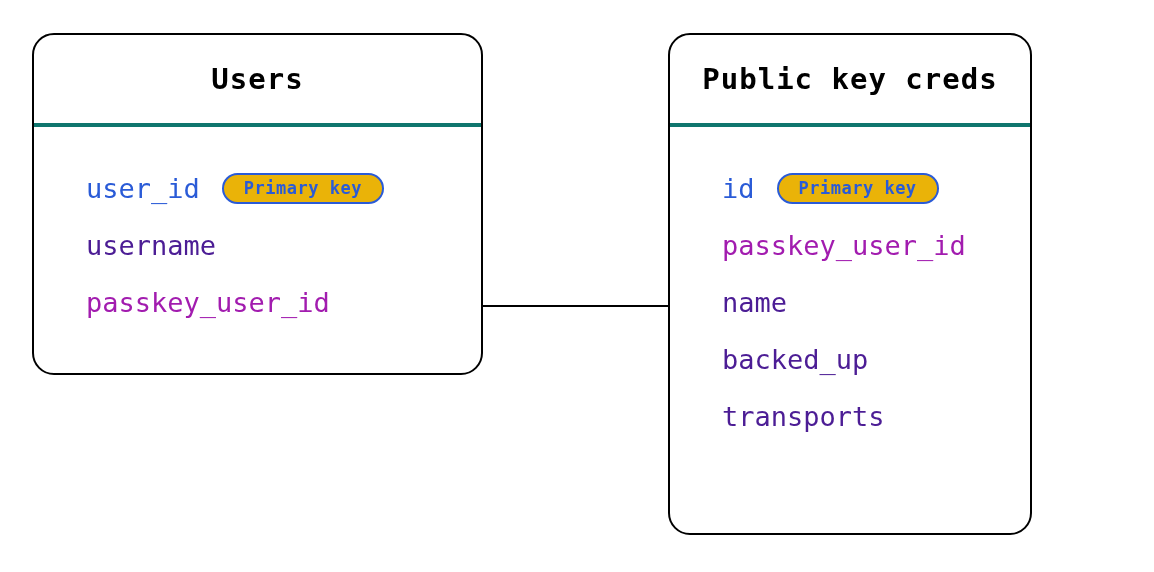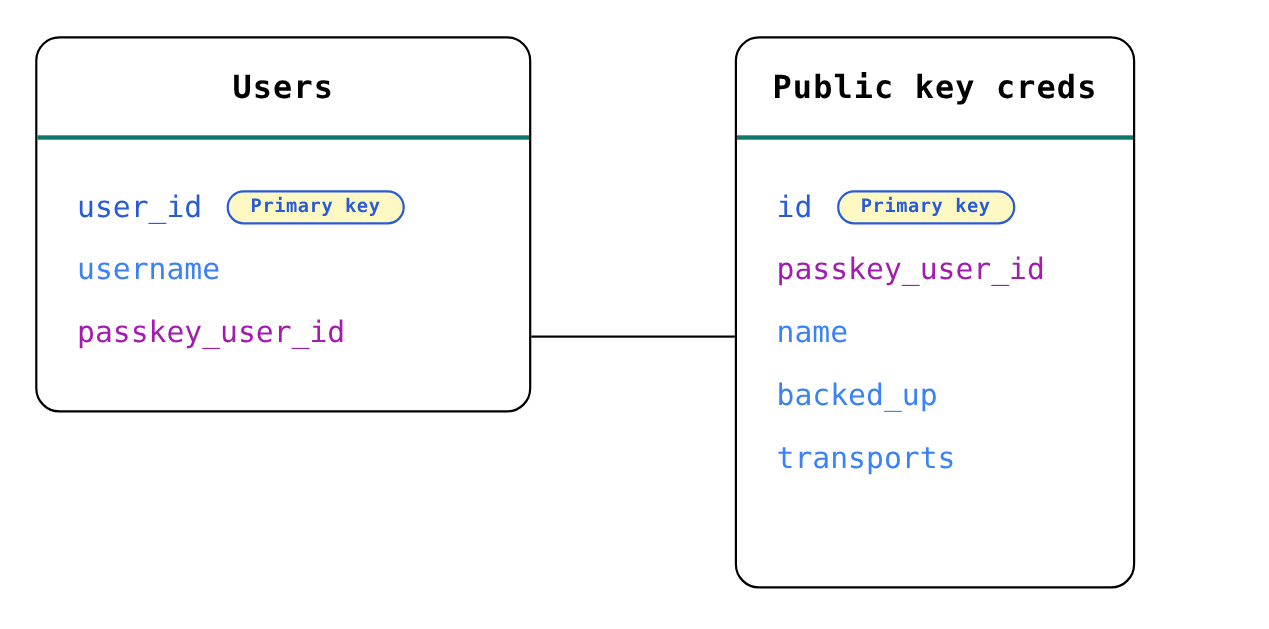--- a/index.html
+++ b/index.html
@@ -40,55 +40,55 @@
     font-weight: bold;
     font-size: 29px;
     letter-spacing: 1px;
     color: #000000;
     white-space: nowrap;
   }
 
   .entity-body {
     position: relative;
     box-sizing: border-box;
-    padding: 33px 0 0 0;
+    padding: 33px 0 0 16px;
   }
 
   .field-row {
     display: flex;
     align-items: center;
     height: 57px;
     padding-left: 36px;
     box-sizing: border-box;
   }
   .field-name {
     font-family: "DejaVu Sans Mono", "Liberation Mono", monospace;
     font-size: 27px;
-    color: #3b82f6;
+    color: #4c1d95;
     white-space: nowrap;
     line-height: 1;
   }
   .field-name.pk {
     color: #2a5bd7;
   }
   .field-name.fk {
     color: #a21caf;
   }
 
   .badge {
     display: inline-flex;
     align-items: center;
     justify-content: center;
     margin-left: 22px;
     box-sizing: border-box;
     height: 31px;
     padding: 0 20px;
     border: 2px solid #2a5bd7;
     border-radius: 16px;
-    background: #fef9c3;
+    background: #eab308;
   }
   .badge-label {
     font-family: "DejaVu Sans Mono", "Liberation Mono", monospace;
     font-weight: bold;
     font-size: 17px;
     letter-spacing: 0.5px;
     color: #2a5bd7;
     white-space: nowrap;
     line-height: 1;
   }

